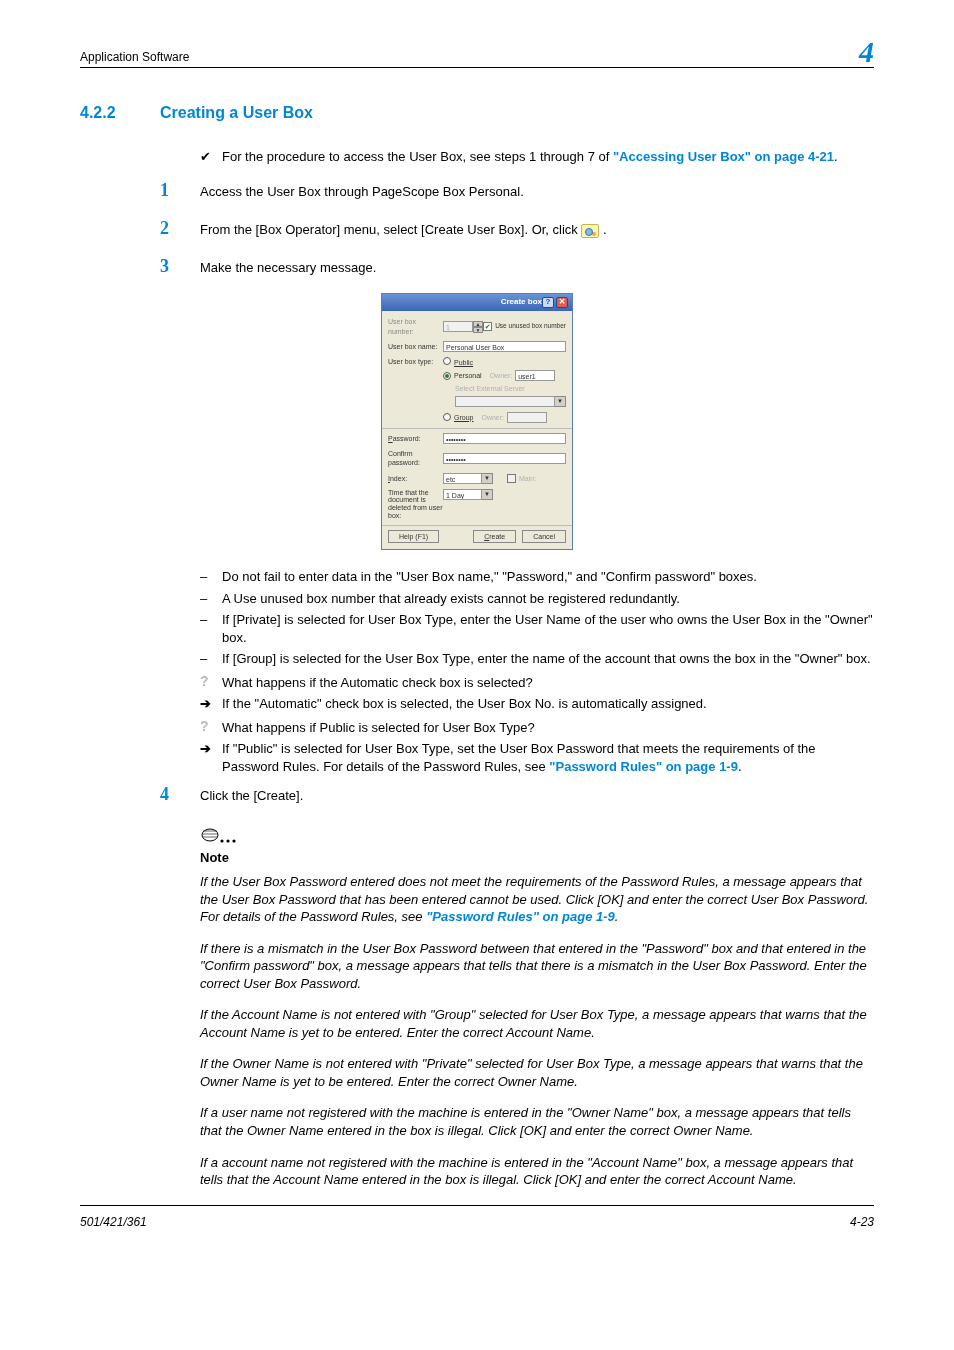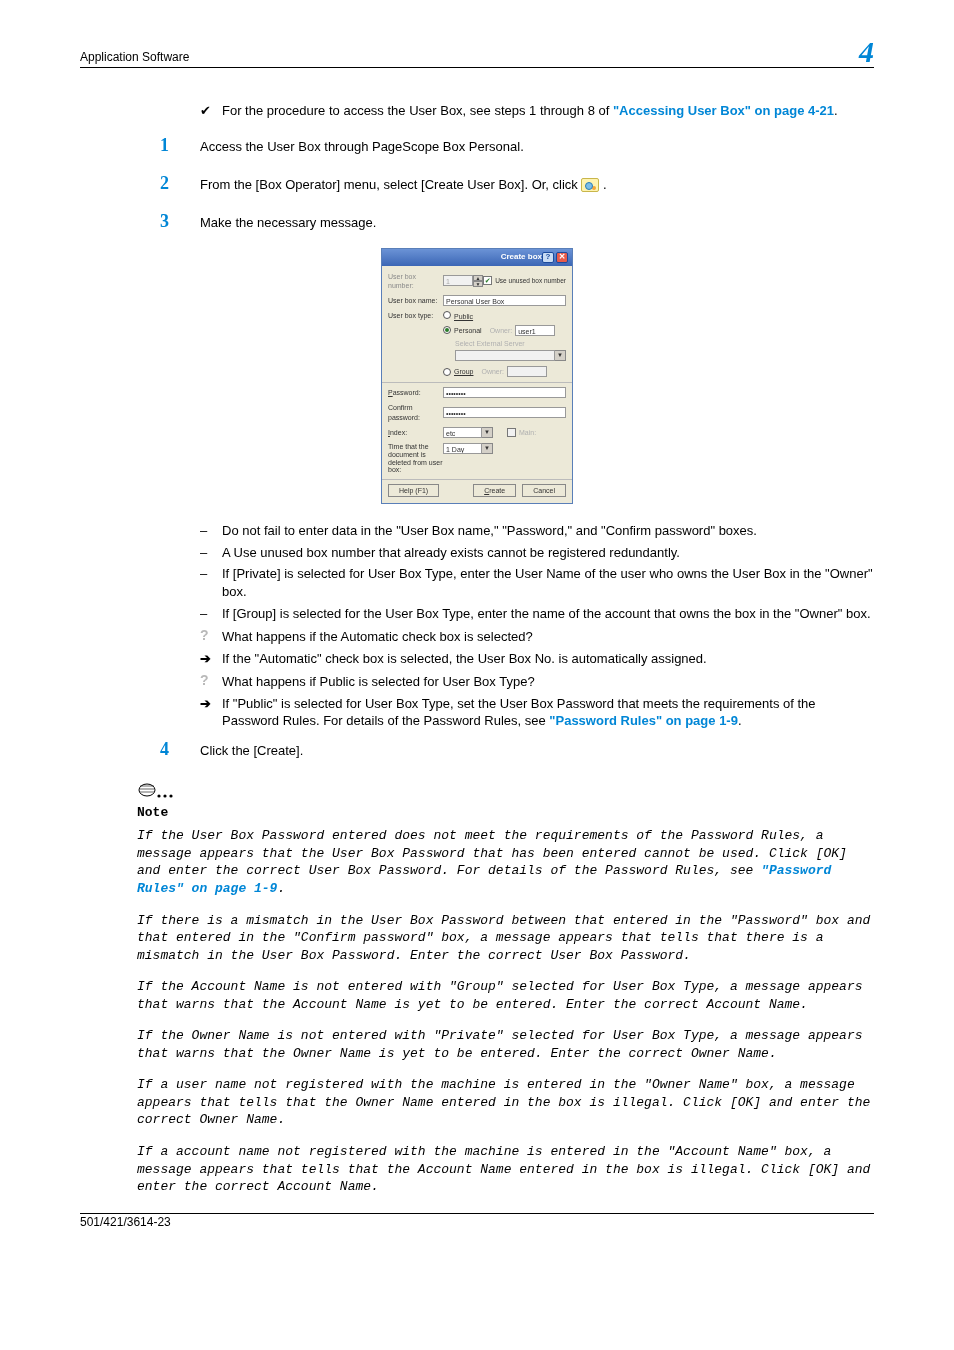--- a/index.html
+++ b/index.html
@@ -84,41 +84,42 @@
   }
   .bullet-row .m {
     width: 22px;
     flex: 0 0 22px;
   }
   .bullet-row .tx { flex: 1; }
   .dash { }
   .qmark { color: #b9b9b9; font-weight: bold; font-size: 14px; line-height: 1; }
   .arrow { font-weight: bold; }
   .check { }
-  .note-block { margin-top: 18px; margin-left: 57px; font-family: Liberation Mono, monospace; }
+  .note-block { margin-top: 18px; margin-left: 120px; }
   .note-icon {
     display: inline-block;
     margin-bottom: 2px;
   }
   .note-icon svg { vertical-align: bottom; }
   .note-title { font-weight: bold; margin: 2px 0 6px 0; }
   .note-p {
     font-style: italic;
     margin-bottom: 14px;
   }
   .footer {
     position: absolute;
     left: 80px;
     right: 80px;
     bottom: 40px;
     border-top: 1px solid var(--rule);
-    padding-top: 0;
-    display: flex;
-    justify-content: flex-start;
+    padding-top: 8px;
+    display: flex;
+    justify-content: space-between;
     font-size: 12px;
+    font-style: italic;
   }
 
   
   .dialog-wrap {
     display: flex;
     justify-content: center;
     margin: 16px 0 18px 0;
   }
   .dlg {
     width: 192px;
@@ -191,27 +192,30 @@
 </head>
 <body>
 
 <div class="page">
 
   <div class="running-head">
     <div class="section">Application Software</div>
     <div class="chap-num">4</div>
   </div>
 
+  <div class="h2">
+    <span class="secno">4.2.2</span><span>Creating a User Box</span>
+  </div>
 
   <div class="content-block">
 
     <div class="bullet-row para">
       <div class="m check">✔</div>
       <div class="tx">
-        <span>For the procedure to access the User Box, see steps 1 through 8 of </span><span class="link">"Accessing User Box" on page 4-21</span><span>.</span>
+        <span>For the procedure to access the User Box, see steps 1 through 7 of </span><span class="link">"Accessing User Box" on page 4-21</span><span>.</span>
       </div>
     </div>
   </div>
 
   <div class="content-block steplist">
     <div class="step">
       <div class="n">1</div>
       <div class="t">Access the User Box through PageScope Box Personal.</div>
     </div>
 

